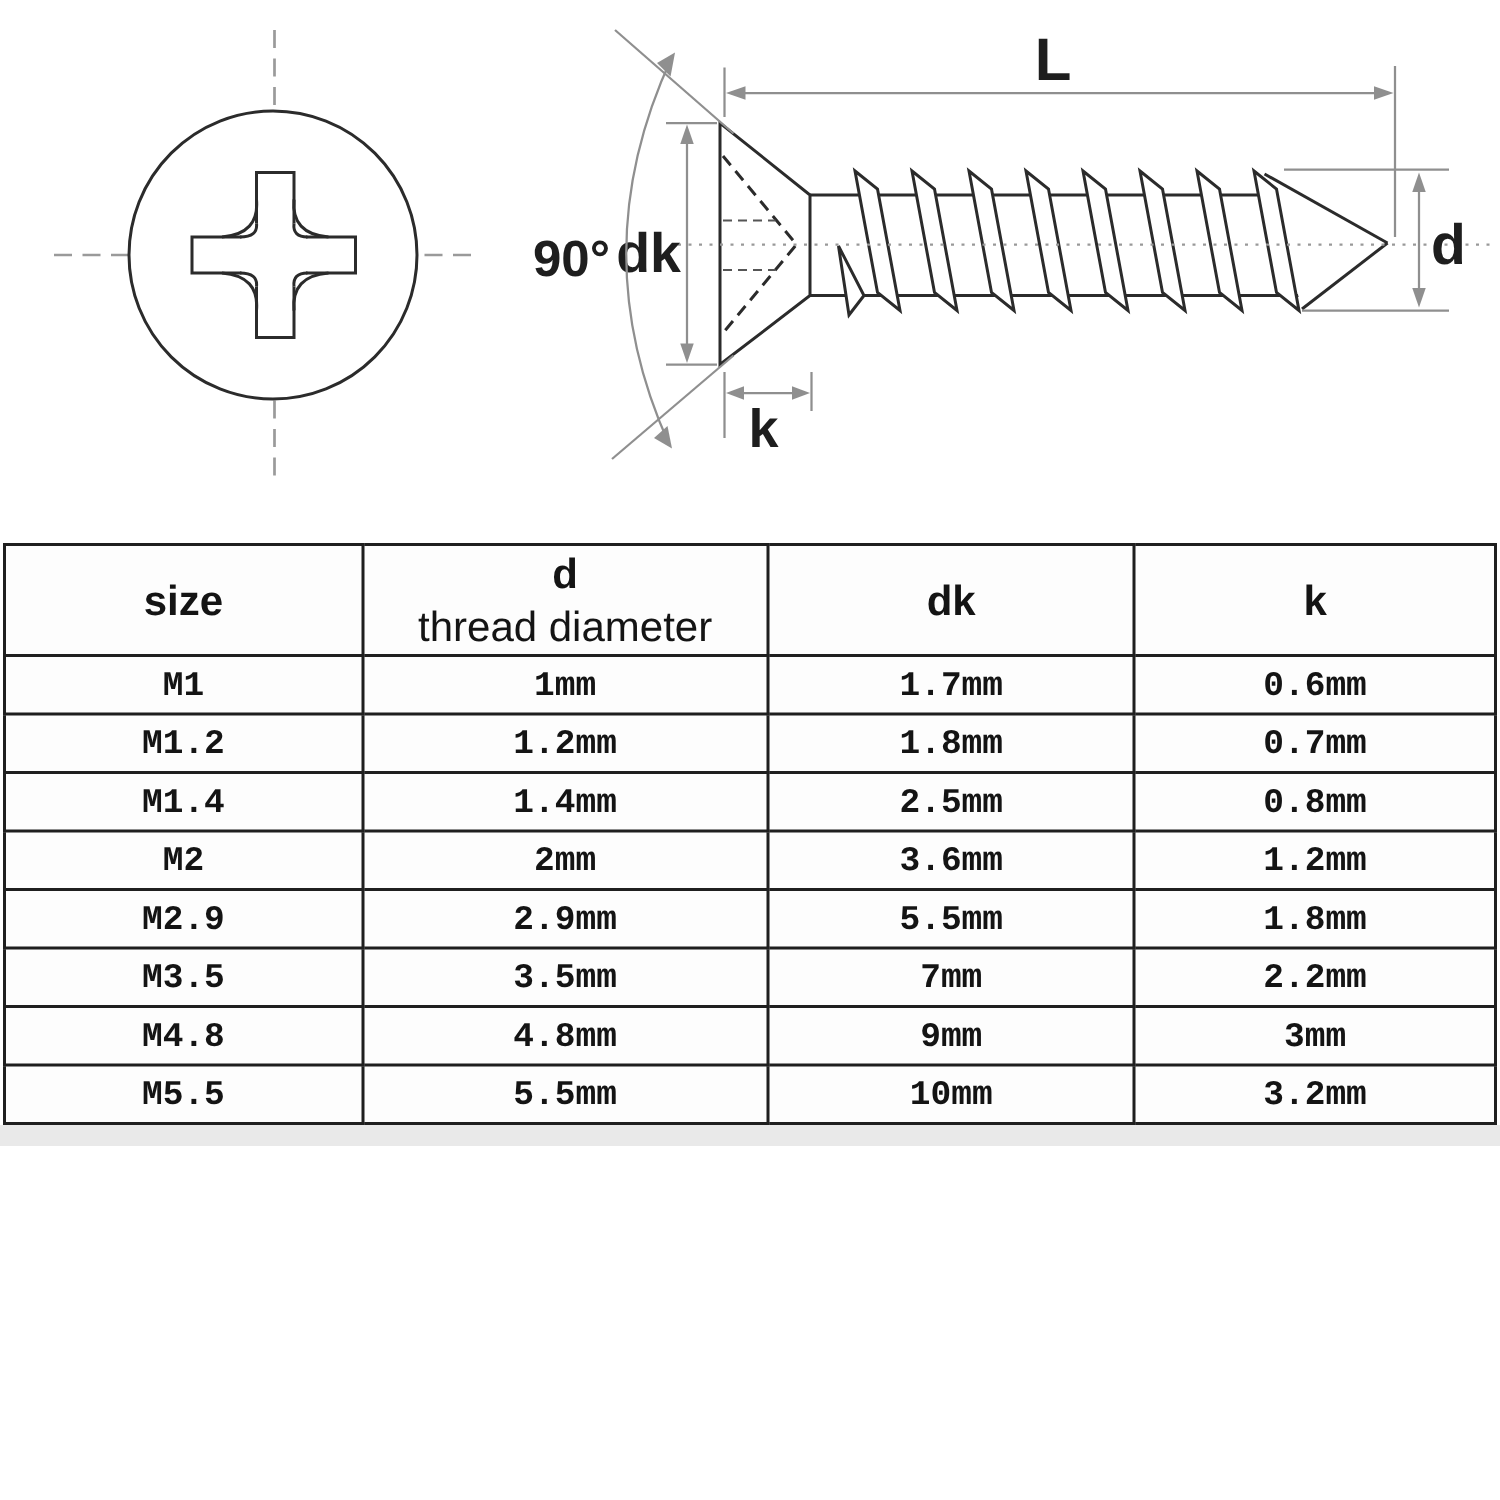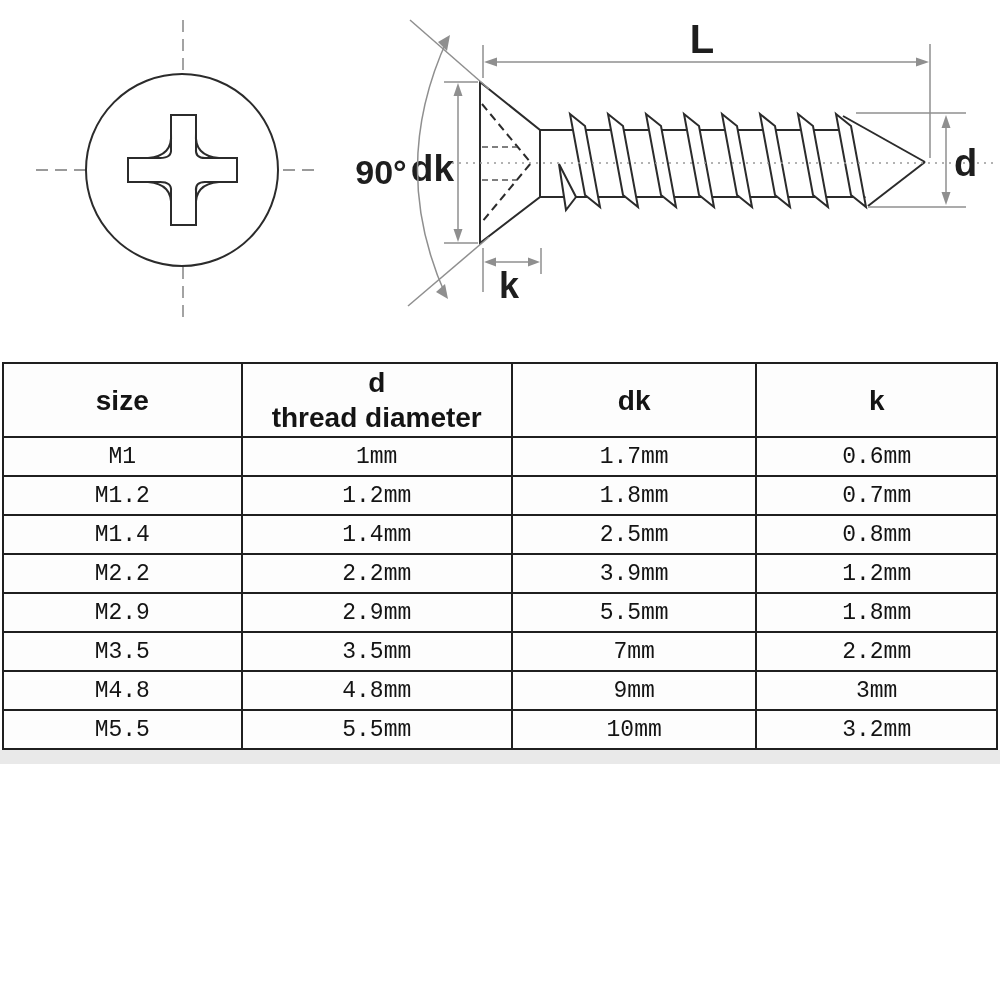--- a/index.html
+++ b/index.html
@@ -16,23 +16,23 @@
   table.spec th,table.spec td{
     border:2px solid #1f1f1f;text-align:center;vertical-align:middle;
     padding:0;color:#141414;overflow:hidden;white-space:nowrap;
   }
   table.spec thead th{
     height:72px;font-family:"Liberation Sans",sans-serif;
     font-size:28px;font-weight:bold;line-height:1.25;
   }
   table.spec tbody td{
     height:37px;font-family:"Liberation Mono","DejaVu Sans Mono",monospace;
-    font-size:23px;font-weight:normal;
-  }
-  .hdr-sub{font-size:28px;font-weight:bold;}
+    font-size:23px;font-weight:bold;
+  }
+  .hdr-sub{font-size:28px;font-weight:normal;}
   .bottom-strip{height:14px;background:#e9e9e9;}
   
   .obj{stroke:#2b2b2b;stroke-width:2;fill:none;stroke-linejoin:miter;}
   .objf{stroke:#2b2b2b;stroke-width:2;fill:#ffffff;stroke-linejoin:miter;}
   .dim{stroke:#8f8f8f;stroke-width:1.5;fill:none;}
   .dimf{fill:#8f8f8f;stroke:none;}
   .cl{stroke:#9a9a9a;stroke-width:1.8;fill:none;}
   .lbl{fill:#1e1e1e;font-family:"Liberation Sans",sans-serif;font-weight:600;}
 </style>
 </head>
@@ -171,23 +171,23 @@
           <td>1.8mm</td>
           <td>0.7mm</td>
         </tr>
         <tr>
           <td>M1.4</td>
           <td>1.4mm</td>
           <td>2.5mm</td>
           <td>0.8mm</td>
         </tr>
         <tr>
-          <td>M2.2</td>
-          <td>2.2mm</td>
-          <td>3.9mm</td>
+          <td>M2</td>
+          <td>2mm</td>
+          <td>3.6mm</td>
           <td>1.2mm</td>
         </tr>
         <tr>
           <td>M2.9</td>
           <td>2.9mm</td>
           <td>5.5mm</td>
           <td>1.8mm</td>
         </tr>
         <tr>
           <td>M3.5</td>

